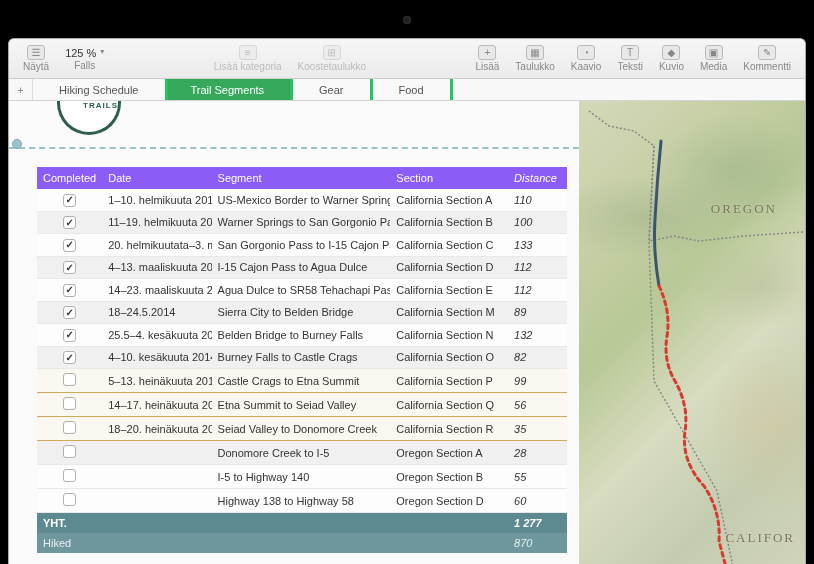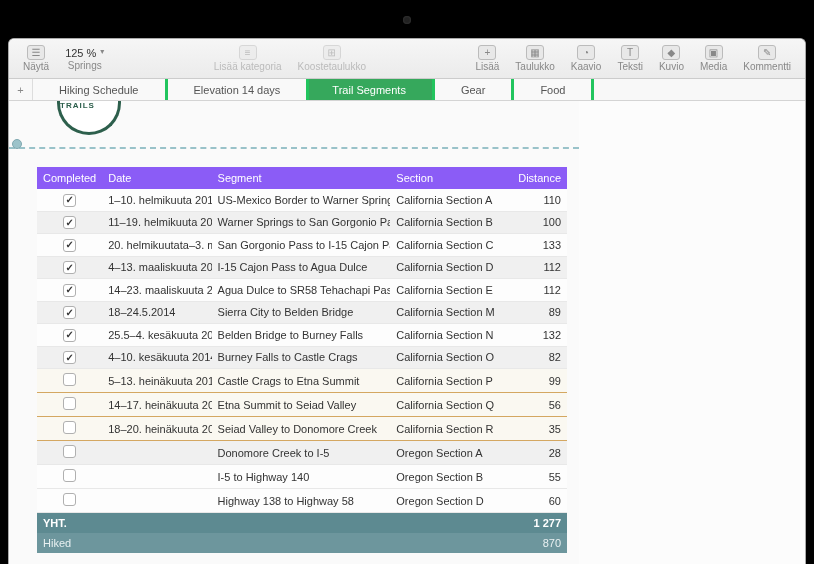--- a/index.html
+++ b/index.html
@@ -12,27 +12,27 @@
 .tb-zoom { display: flex; gap: 4px; }
 .tb-spacer { flex: 1; }
 .tabs-bar { height: 22px; background: #f8f8f8; border-bottom: 1px solid #d4d4d4; display: flex; align-items: stretch; font-size: 11px; }
 .tab-add { width: 24px; display: flex; align-items: center; justify-content: center; color: #888; border-right: 1px solid #ddd; cursor: pointer; }
 .tab { padding: 0 26px; display: flex; align-items: center; border-right: 3px solid #22c55e; color: #555; background: #f9f9f9; cursor: pointer; }
 .tab.active { background: #36a85c; color: #fff; font-weight: 500; padding-left: 23px; }
 .content { display: flex; height: calc(100% - 62px); }
 .sheet-area { width: 570px; overflow: hidden; background: #fafafa; }
 .sheet-header { height: 48px; position: relative; border-bottom: 2px dashed #99c2c9; }
 .badge { position: absolute; left: 48px; top: -6px; width: 68px; height: 44px; }
-.badge-shape { width: 64px; height: 40px; border: 3px solid #2d5f4c; border-top: none; border-radius: 0 0 36px 36px; background: #fff; display: flex; align-items: flex-start; justify-content: flex-start; padding-top: 6px; }
+.badge-shape { width: 64px; height: 40px; border: 3px solid #2d5f4c; border-top: none; border-radius: 0 0 36px 36px; background: #fff; display: flex; align-items: flex-start; justify-content: flex-end; padding-top: 6px; }
 .badge-text { font-size: 8px; letter-spacing: 1px; color: #2d5f4c; font-weight: 600; }
 .row-marker { position: absolute; left: 3px; top: 38px; width: 10px; height: 10px; border-radius: 50%; background: #9cc3ca; border: 1px solid #7fa8b0; }
 .table-wrap { padding: 18px 12px 0 28px; }
 table { border-collapse: collapse; width: 100%; font-size: 11px; table-layout: fixed; }
 th { background: #8b5cf6; color: #fff; text-align: left; padding: 5px 6px; font-weight: 500; font-size: 11px; white-space: nowrap; overflow: hidden; }
-th.num, td.num { text-align: right; }
+th.num, td.num { text-align: left; font-style: italic; }
 td { padding: 4px 6px; border-bottom: 1px solid #e8e8e8; color: #333; white-space: nowrap; overflow: hidden; text-overflow: clip; }
 tr.odd td { background: #f0f0f0; }
 tr.even td { background: #fdfdfd; }
 tr.sel td { background: #faf8f1; border-top: 1px solid #d4a761; border-bottom: 1px solid #d4a761; }
 tr.sel:first-of-type td { border-top: 1px solid #d4a761; }
 .chk { width: 13px; height: 13px; border: 1px solid #b0b0b0; border-radius: 3px; background: #fff; display: inline-flex; align-items: center; justify-content: center; font-size: 10px; color: #333; line-height: 1; }
 .chk.on::before { content: "✓"; font-weight: bold; }
 .totals td { background: #5d8a91; color: #fff; font-weight: 600; border: none; }
 .totals2 td { background: #6d969d; color: #e8f0f1; font-weight: 500; border: none; }
 .map-area { flex: 1; position: relative; overflow: hidden; background: linear-gradient(135deg, #d4d8b8 0%, #c8d0a8 20%, #b8c896 40%, #d8dcc0 60%, #c4ccb0 80%, #d0d4b8 100%); }
@@ -57,21 +57,21 @@
   <div class="toolbar">
     <div class="tb-item">
       <div class="tb-icon">☰</div>
       <span>Näytä</span>
     </div>
     <div class="tb-item">
       <div class="tb-zoom">
         <span style="font-size:11px;color:#333">125 %</span>
         <span class="chev">▾</span>
       </div>
-      <span>Springs</span>
+      <span>Falls</span>
     </div>
     <div class="tb-spacer"></div>
     <div class="tb-item" style="opacity:0.5">
       <div class="tb-icon">≡</div>
       <span>Lisää kategoria</span>
     </div>
     <div class="tb-item" style="opacity:0.5">
       <div class="tb-icon">⊞</div>
       <span>Koostetaulukko</span>
     </div>
@@ -103,21 +103,20 @@
     <div class="tb-item">
       <div class="tb-icon">✎</div>
       <span>Kommentti</span>
     </div>
   </div>
 
   <div class="tabs-bar">
     <div class="tab-add">+</div>
     <div id="tabs-container" style="display:flex">
         <div class="tab">Hiking Schedule</div>
-        <div class="tab">Elevation 14 days</div>
         <div class="tab active">Trail Segments</div>
         <div class="tab">Gear</div>
         <div class="tab">Food</div>
       </div>
   </div>
 
   <div class="content">
     <div class="sheet-area">
       <div class="sheet-header">
         <div class="row-marker"></div>
@@ -259,14 +258,26 @@
               <td></td>
                 <td></td>
                 <td></td>
               <td class="num">870</td>
             </tr>
           </tfoot>
         </table>
       </div>
     </div>
 
+    <div class="map-area">
+      <svg class="state-border" width="240" height="470">
+        <path d="M 10 10 L 30 25 L 55 30 L 75 45 L 70 140 L 95 135 L 120 140 L 165 135 L 210 132 L 240 130" stroke="#888" stroke-width="1.5" fill="none" stroke-dasharray="2,2"></path>
+        <path d="M 75 45 L 70 140 L 75 280 L 138 390 L 155 470" stroke="#888" stroke-width="1.5" fill="none" stroke-dasharray="2,2"></path>
+      </svg>
+      <svg class="trail-line" width="240" height="470">
+        <path d="M 82 40 Q 78 80 76 118 Q 74 150 80 185" stroke="#3a5570" stroke-width="3" fill="none" stroke-linecap="round"></path>
+        <path d="M 80 185 Q 92 210 88 235 Q 84 260 96 280 Q 110 305 106 330 Q 102 360 125 385 Q 142 410 140 440 L 148 470" stroke="#d83a2f" stroke-width="3" fill="none" stroke-linecap="round" stroke-dasharray="4,4"></path>
+      </svg>
+      <div class="state-label" style="top:100px; right:28px">OREGON</div>
+      <div class="state-label" style="bottom:18px; right:10px">CALIFOR</div>
+    </div>
   </div>
 </div>
 
 </body></html>

